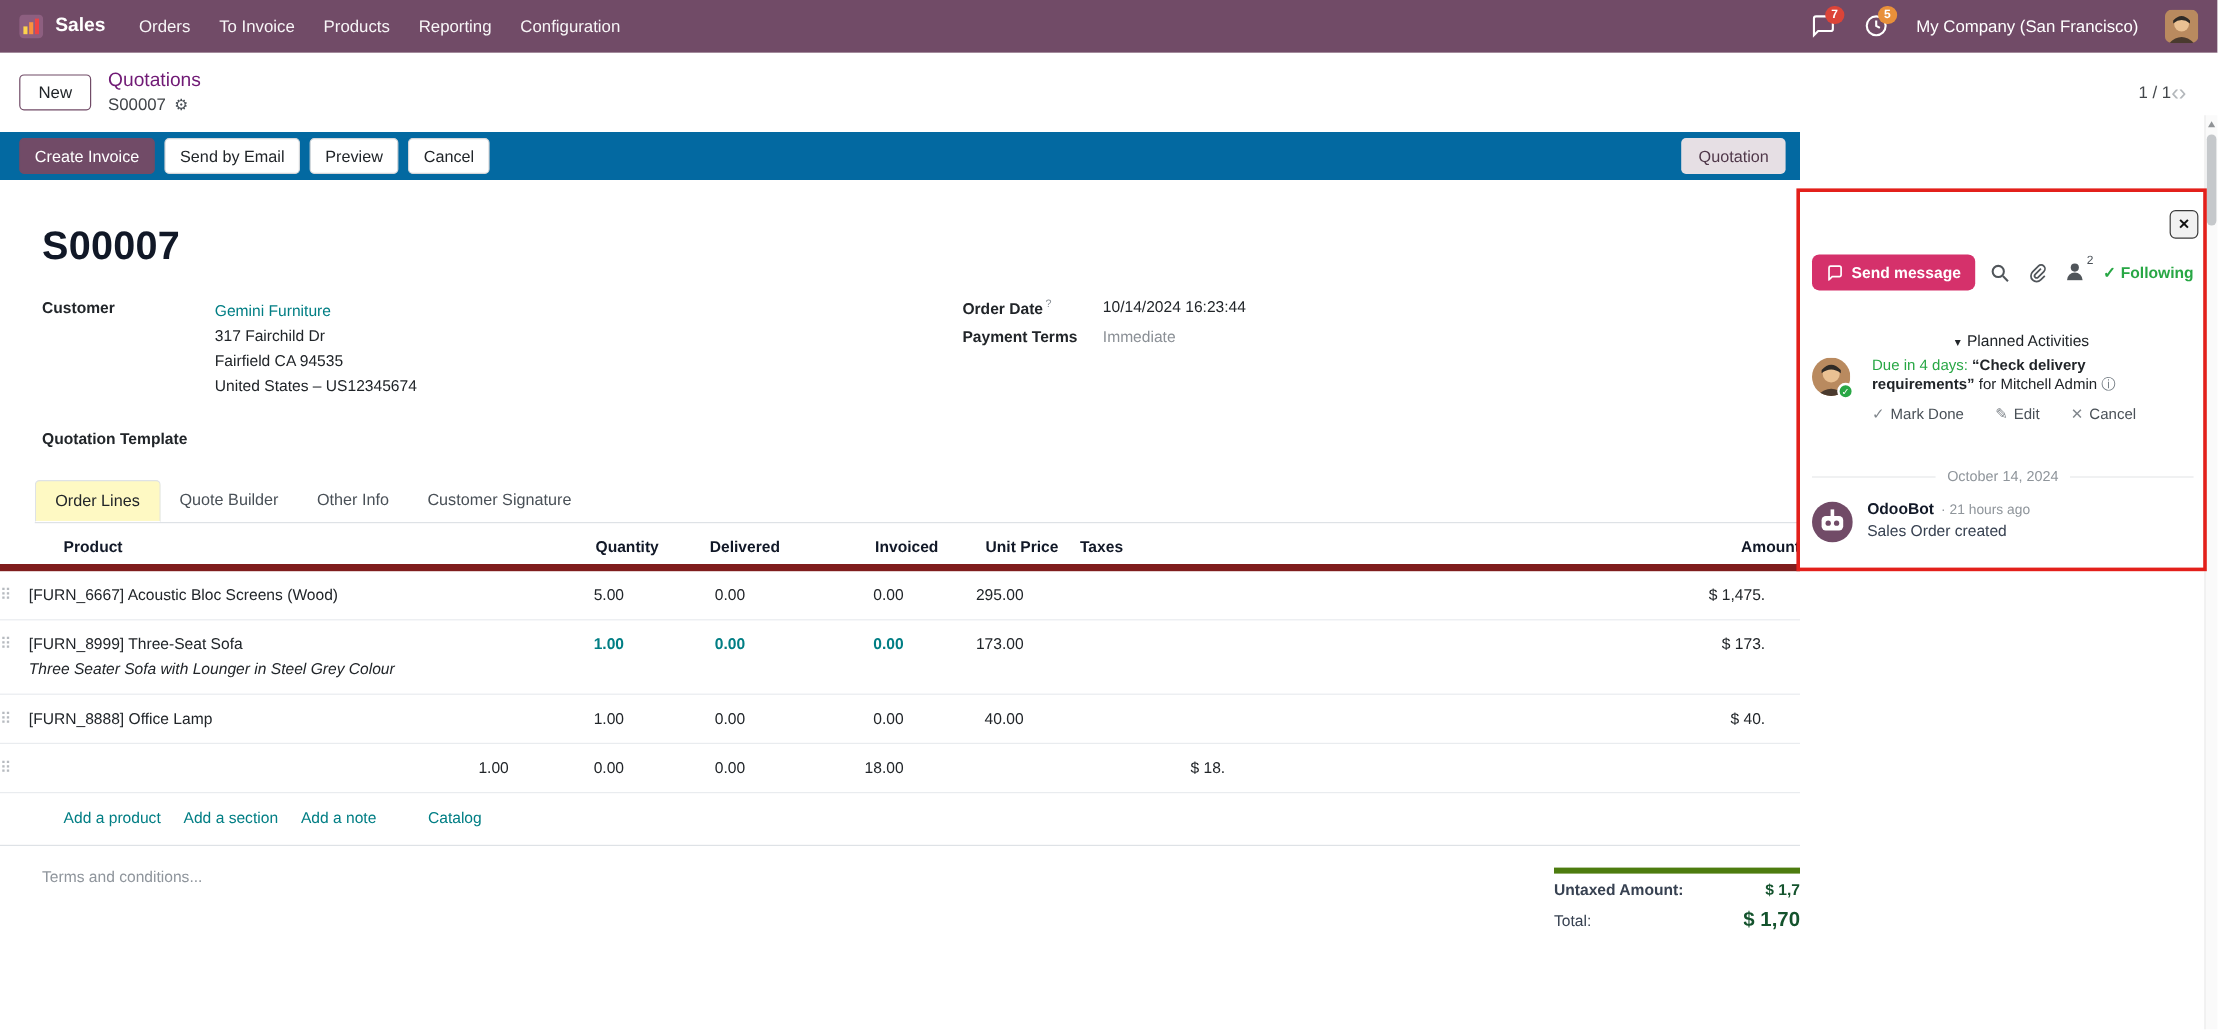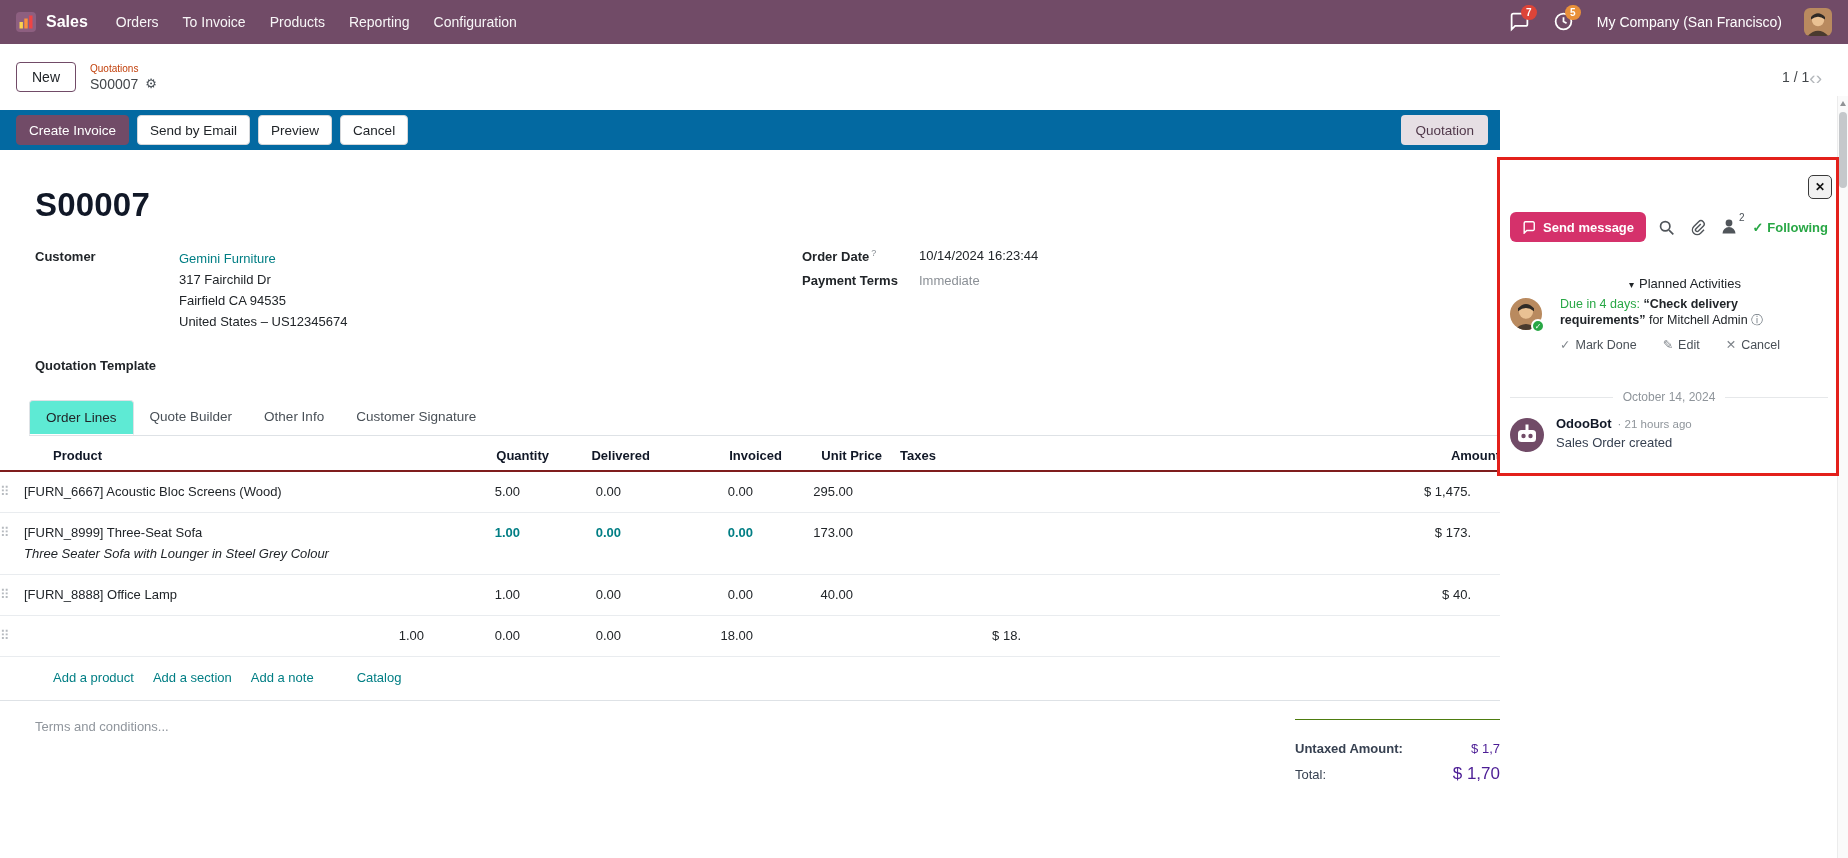--- a/index.html
+++ b/index.html
@@ -18,21 +18,21 @@
   .nav-badge { position:absolute; top:-6px; left:12px; min-width:16px; height:15px; border-radius:8px; color:#fff; font-size:10px; font-weight:700; display:flex; align-items:center; justify-content:center; padding:0 4px; }
   .badge-red { background:#dc4438; }
   .badge-orange { background:#e8903a; }
   .company { font-size:14px; color:#fff; cursor:pointer; }
   .nav-avatar { width:28px; height:28px; border-radius:6px; overflow:hidden; cursor:pointer; }
 
   
   .breadcrumb-row { position:absolute; top:44px; left:0; width:1848px; height:66px; background:#fff; display:flex; align-items:center; padding:0 26px 0 16px; }
   .btn-new { height:30px; padding:0 15px; background:#fff; border:1px solid #714B67; border-radius:4px; font-size:14px; color:#212529; font-family:inherit; cursor:pointer; }
   .crumbs { margin-left:14px; display:flex; flex-direction:column; justify-content:center; gap:2px; }
-  .crumb-parent { font-size:10px; color:#c2410c; cursor:pointer; }
+  .crumb-parent { font-size:16px; color:#701a75; cursor:pointer; }
   .crumb-current { font-size:14px; color:#42464a; display:flex; align-items:center; gap:7px; }
   .gear { font-size:13px; color:#495057; cursor:pointer; }
   .pager { margin-left:auto; display:flex; align-items:center; font-size:14px; color:#42464a; }
   .pg-btn { color:#b3b7bb; font-size:19px; line-height:1; cursor:pointer; }
 
   
   .action-bar { position:absolute; top:110px; left:0; width:1500px; height:40px; background:#0369a1; display:flex; align-items:center; gap:8px; padding:0 12px 0 16px; }
   .btn { height:30px; padding:0 12px; border-radius:4px; font-size:13.5px; font-family:inherit; cursor:pointer; }
   .btn-primary { background:#714B67; border:1px solid #714B67; color:#fff; font-weight:500; }
   .btn-sec { background:#fff; border:1px solid #d4d6d9; color:#212529; }
@@ -50,43 +50,43 @@
   .col-right { margin-left:127px; }
   .fieldr { display:flex; margin-bottom:9px; }
   .flabelr { width:117px; font-weight:600; color:#212529; }
   .help-sup { font-size:9px; color:#878d93; vertical-align:super; margin-left:2px; font-weight:400; }
   .muted-val { color:#8b9096; }
   .qt-label { margin:26px 0 0 35px; font-weight:600; color:#212529; }
 
   
   .tabs { margin:27px 0 0 29px; width:1471px; display:flex; border-bottom:1px solid #dee2e6; }
   .tab { padding:0 16px; height:35px; line-height:34px; font-size:13.5px; color:#495057; cursor:pointer; }
-  .tab.active { border:1px solid #dee2e6; border-bottom:1px solid #fff; margin-bottom:-1px; border-radius:4px 4px 0 0; background:#5eead4; color:#212529; }
+  .tab.active { border:1px solid #dee2e6; border-bottom:1px solid #fff; margin-bottom:-1px; border-radius:4px 4px 0 0; background:#fef9c3; color:#212529; }
 
   
   .ol-grid { display:grid; grid-template-columns:24px 400px 96px 101px 132px 100px 168px 450px; padding-left:29px; }
-  .ol-header { padding-top:12px; padding-bottom:7px; border-bottom:2px solid #7f1d1d; font-weight:700; color:#111827; }
+  .ol-header { padding-top:12px; padding-bottom:7px; border-bottom:6px solid #7f1d1d; font-weight:700; color:#111827; }
   .ol-row { border-bottom:1px solid #e9ecef; padding:10px 0; line-height:20px; }
   .c-num { text-align:right; }
   .c-taxes { padding-left:18px; }
   .c-amount { text-align:right; white-space:nowrap; overflow:hidden; }
   .drag { color:#b6babf; font-size:13px; cursor:grab; }
   .desc { font-style:italic; color:#212529; margin-top:1px; }
   .teal { color:#017E84; font-weight:600; }
   .links-row { padding:13px 0 15px 53px; display:flex; gap:19px; border-bottom:1px solid #dee2e6; }
   .links-row a { color:#017E84; cursor:pointer; }
   .link-catalog { margin-left:24px; }
 
   
   .bottom-row { display:flex; justify-content:space-between; align-items:flex-start; padding:18px 0 0 35px; }
   .terms { color:#8f959c; cursor:text; }
-  .totals { width:205px; border-top:1px solid #4d7c0f; padding-top:21px; }
+  .totals { width:205px; border-top:5px solid #4d7c0f; padding-top:6px; }
   .t-row { display:flex; justify-content:space-between; align-items:baseline; }
   .t-label { color:#374151; font-weight:600; }
-  .t-val { font-weight:400; color:#4c1d95; white-space:nowrap; overflow:hidden; }
+  .t-val { font-weight:700; color:#14532d; white-space:nowrap; overflow:hidden; }
   .t-total { margin-top:8px; }
   .t-total .t-label { font-weight:400; }
   .t-total .t-val { font-size:17px; }
 
   
   .chatter { position:absolute; top:150px; left:1500px; width:338px; height:708px; background:#fff; }
   .close-btn { position:absolute; top:25px; left:308px; width:24px; height:24px; background:#f1f1f1; border:1px solid #3a3a3a; border-radius:5px; font-size:12px; font-weight:700; color:#111; display:flex; align-items:center; justify-content:center; cursor:pointer; }
   .chat-toolbar { position:absolute; top:62px; left:10px; width:318px; display:flex; align-items:center; }
   .send-btn { height:30px; background:#D5316B; color:#fff; border:none; border-radius:6px; padding:0 12px; font-size:13px; font-weight:600; display:flex; align-items:center; gap:7px; font-family:inherit; cursor:pointer; }
   .tool-cluster { margin-left:auto; display:flex; align-items:center; gap:15px; }

